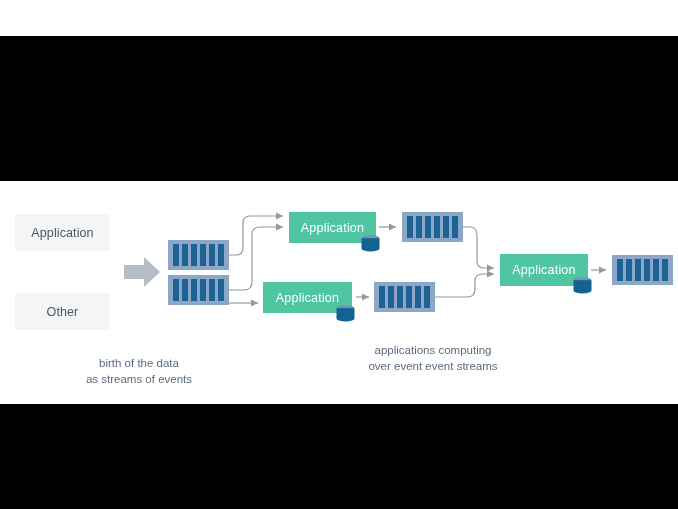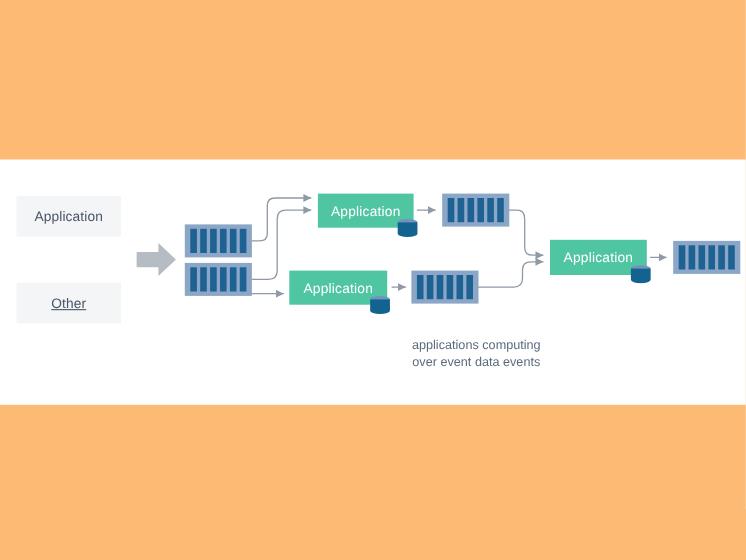--- a/index.html
+++ b/index.html
@@ -7,21 +7,22 @@
     background: #ffffff;
   }
   body {
     width: 678px; height: 509px;
     font-family: "Liberation Sans", sans-serif;
     overflow: hidden;
     position: relative;
   }
   #slide {
     position: absolute; inset: 0;
-    background: #fdba74;
+    background: #000000;
+    margin-top: 36px;
   }
   #content-band {
     position: absolute;
     left: 0; top: 145px;
     width: 678px; height: 223px;
     background: #ffffff;
   }
 
   
   .source-box {
@@ -29,21 +30,21 @@
     left: 15px;
     width: 95px; height: 37px;
     background: #f4f5f6;
     display: flex; align-items: center; justify-content: center;
     color: #4a5568;
     font-size: 12.5px;
     letter-spacing: .1px;
   }
   #src-application { top: 178px; }
   #src-sensor      { top: 218px; }
-  #src-other       { top: 257px; text-decoration: underline; }
+  #src-other       { top: 257px; }
 
   
   #big-arrow {
     position: absolute;
     left: 124px; top: 220px;
     width: 36px; height: 32px;
   }
 
   
   .stream {
@@ -213,19 +214,21 @@
     <rect x="0.5" y="3.2" width="18" height="10" fill="#14628f"></rect>
     <ellipse cx="9.5" cy="13.4" rx="9" ry="3" fill="#14628f"></ellipse>
   </svg>
   <svg class="db" id="db-3" viewBox="0 0 19 17">
     <ellipse cx="9.5" cy="3.2" rx="9" ry="3" fill="#6f94bd"></ellipse>
     <rect x="0.5" y="3.2" width="18" height="10" fill="#14628f"></rect>
     <ellipse cx="9.5" cy="13.4" rx="9" ry="3" fill="#14628f"></ellipse>
   </svg>
 
   <div class="caption" id="caption-left">
+    <div>birth of the data</div>
+    <div>as streams of events</div>
   </div>
   <div class="caption" id="caption-right">
     <div>applications computing</div>
-    <div>over event data events</div>
+    <div>over event event streams</div>
   </div>
 
 </div>
 
 </body></html>

